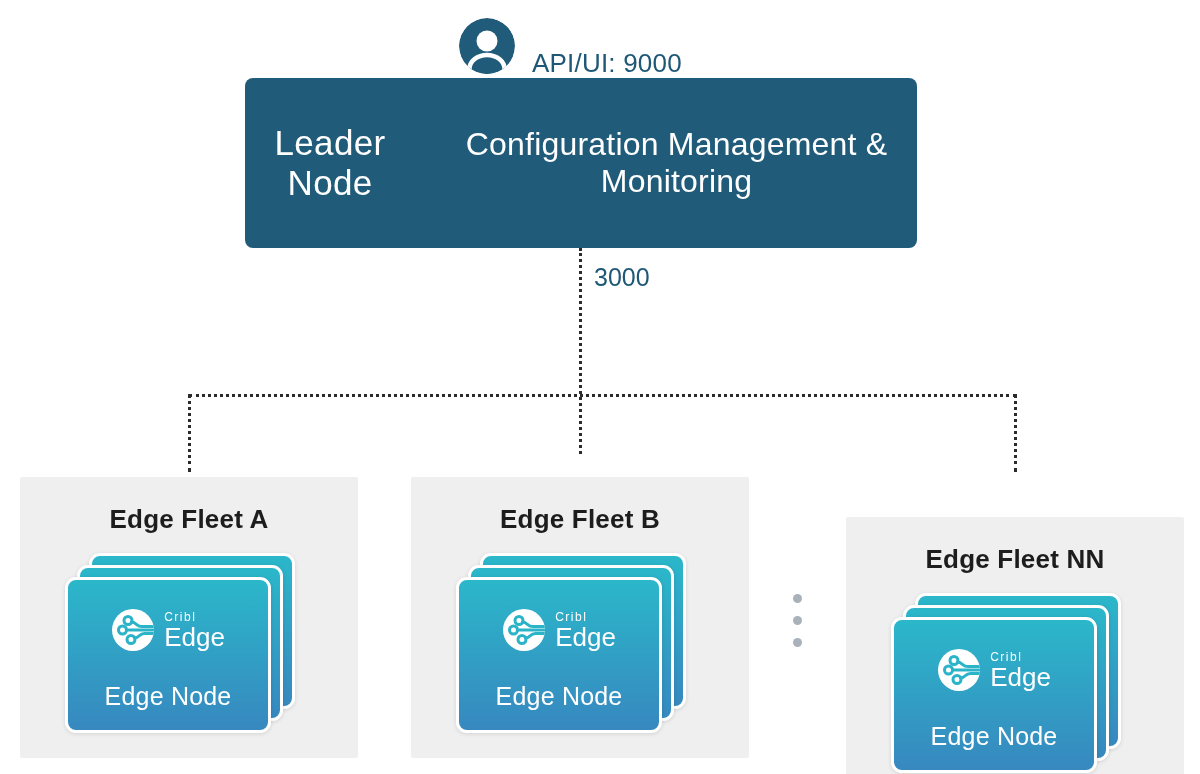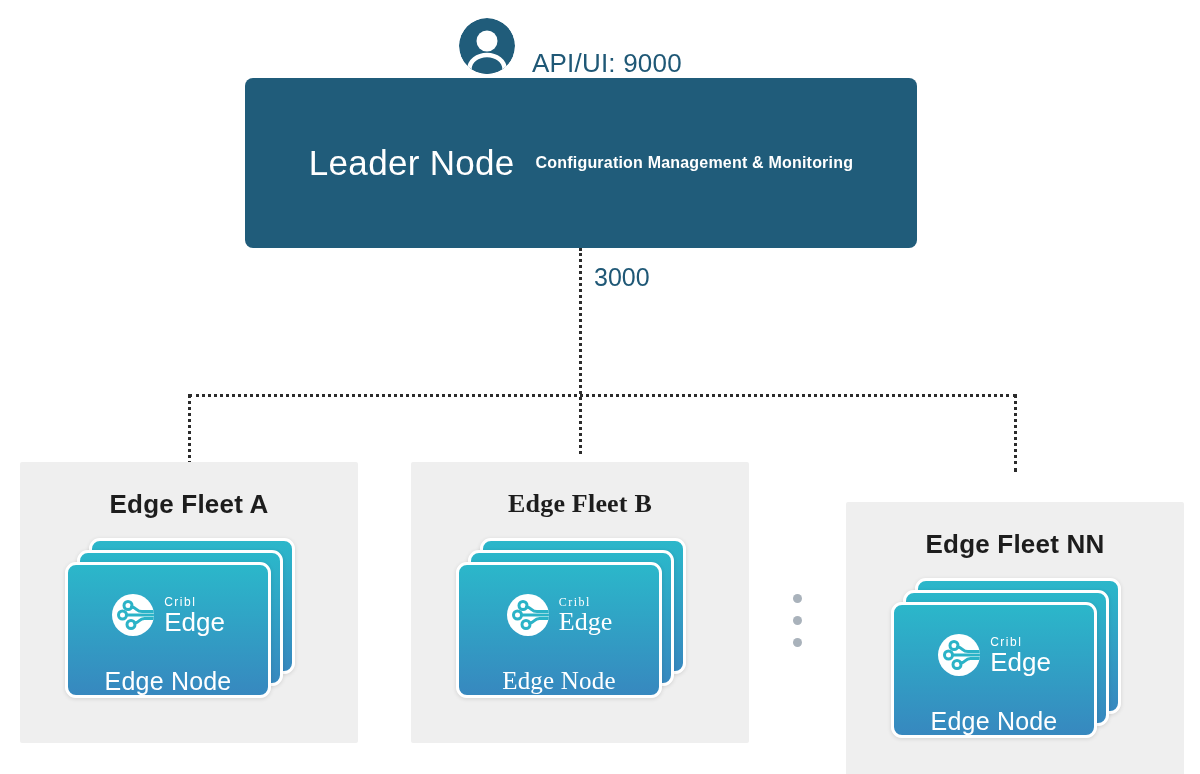--- a/index.html
+++ b/index.html
@@ -35,21 +35,21 @@
     width: 672px; height: 170px;
     background: #205C7A;
     border-radius: 8px;
     display: flex; 
     align-items: center; justify-content: center;
     gap: 21px;
     color: #ffffff;
     text-align: center;
   }
   .leader-title { font-size: 35px; font-weight: 400; letter-spacing: 0.3px; }
-  .leader-subtitle { font-size: 16px; font-weight: 700; letter-spacing: 0.2px; text-align: center; }
+  .leader-subtitle { font-size: 32px; font-weight: 400; letter-spacing: 0.2px; text-align: center; }
 
   
   .port-label {
     position: absolute;
     left: 360px; top: 263px; width: 210px;
     text-align: right;
     color: #1F5876; font-size: 25px;
   }
   .port-value {
     position: absolute;
@@ -62,45 +62,45 @@
   .conn.v { border-left: 3px dotted #2B2B2B; width: 0; }
   .conn.h { border-top: 3px dotted #2B2B2B; height: 0; }
   .conn-center-v { left: 579px; top: 248px; height: 206px; }
   .conn-h        { left: 189px; top: 394px; width: 827px; }
   .conn-left-v   { left: 188px; top: 394px; height: 78px; }
   .conn-right-v  { left: 1014px; top: 394px; height: 78px; }
 
   
   .fleet {
     position: absolute;
-    top: 462px;
+    top: 477px;
     width: 338px; height: 281px;
     background: #EFEFEF;
     border-radius: 2px;
   }
   .fleet-a  { left: 20px; }
-  .fleet-b  { left: 411px; font-family: Liberation Serif, serif; }
+  .fleet-b  { left: 411px; }
   .fleet-nn { left: 846px; margin-top: 40px; }
   .fleet-title {
     margin-top: 27px;
     text-align: center;
     font-size: 26px;
     font-weight: 700;
     color: #1D1D1D;
     letter-spacing: 0.2px;
   }
 
   .stack {
     position: absolute;
     left: 45px; top: 76px;
     width: 230px; height: 180px;
   }
   .card {
     position: absolute;
-    width: 206px; height: 136px;
+    width: 206px; height: 156px;
     border: 3px solid #ffffff;
     border-radius: 11px;
     background: linear-gradient(180deg, #2BB7CA 0%, #3788BF 100%);
     box-shadow: 0 1px 4px rgba(0,0,0,0.12);
   }
   .card.back  { left: 24px; top: 0; }
   .card.mid   { left: 12px; top: 12px; }
   .card.front {
     left: 0; top: 24px;
     display: flex; flex-direction: column; align-items: center;

